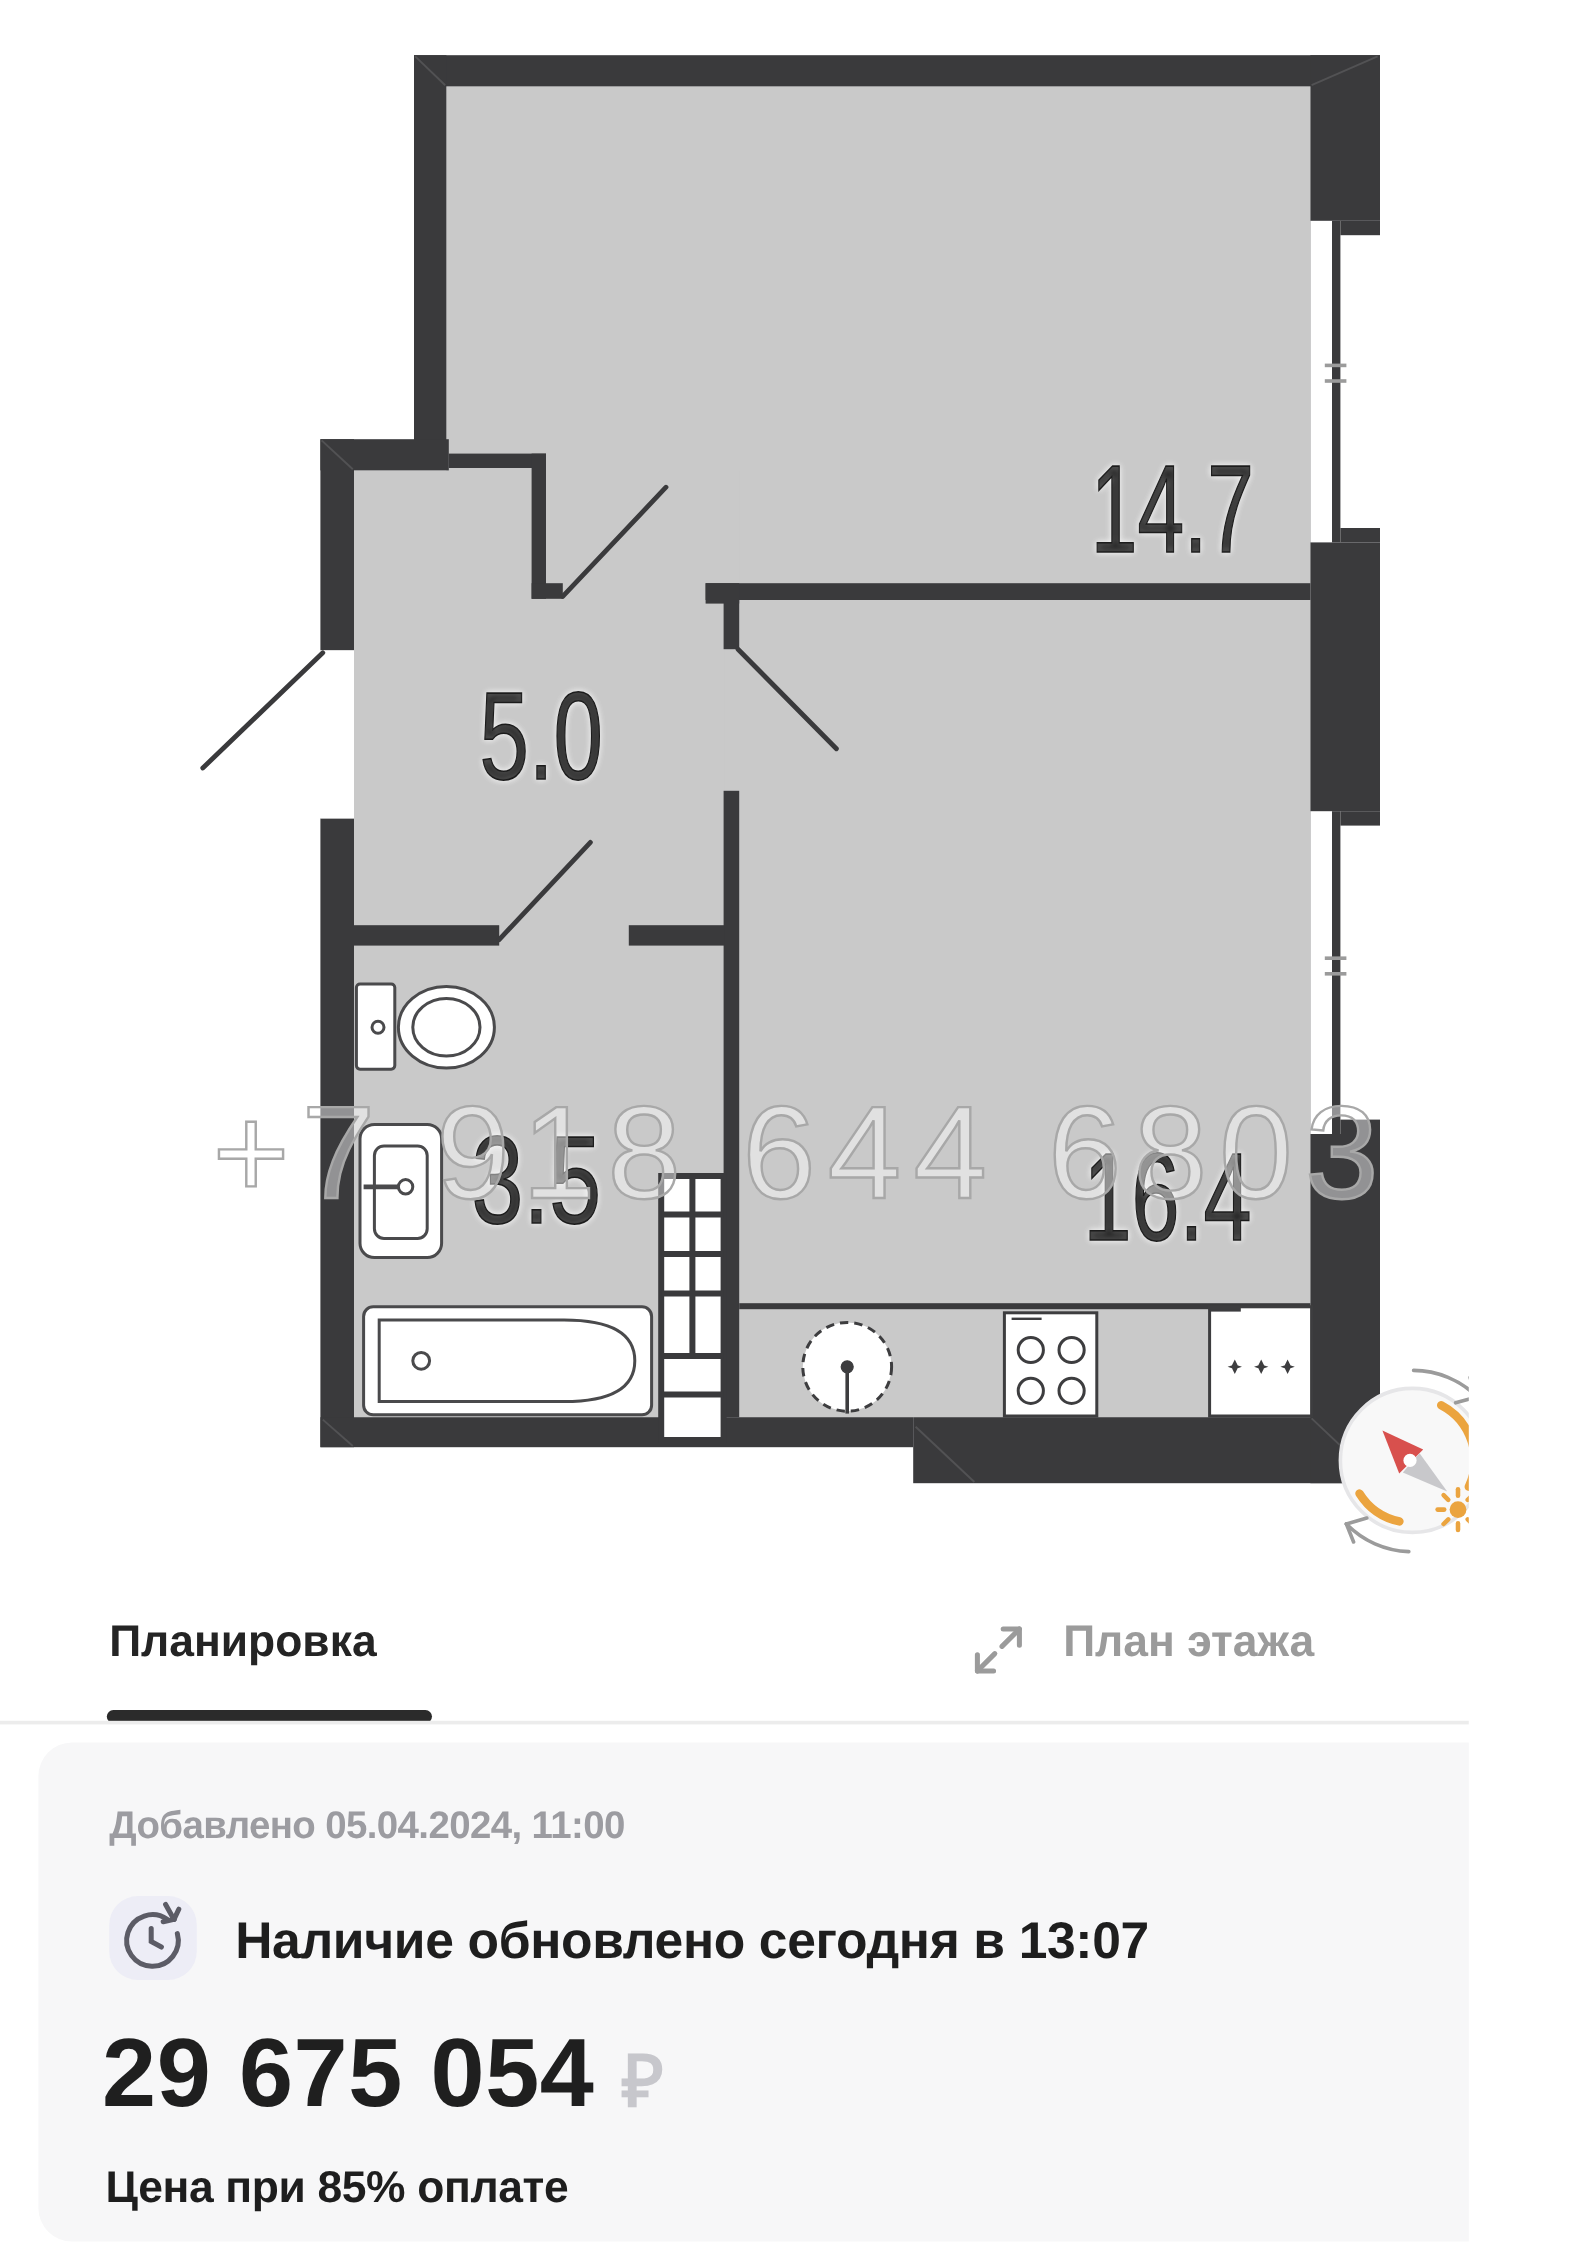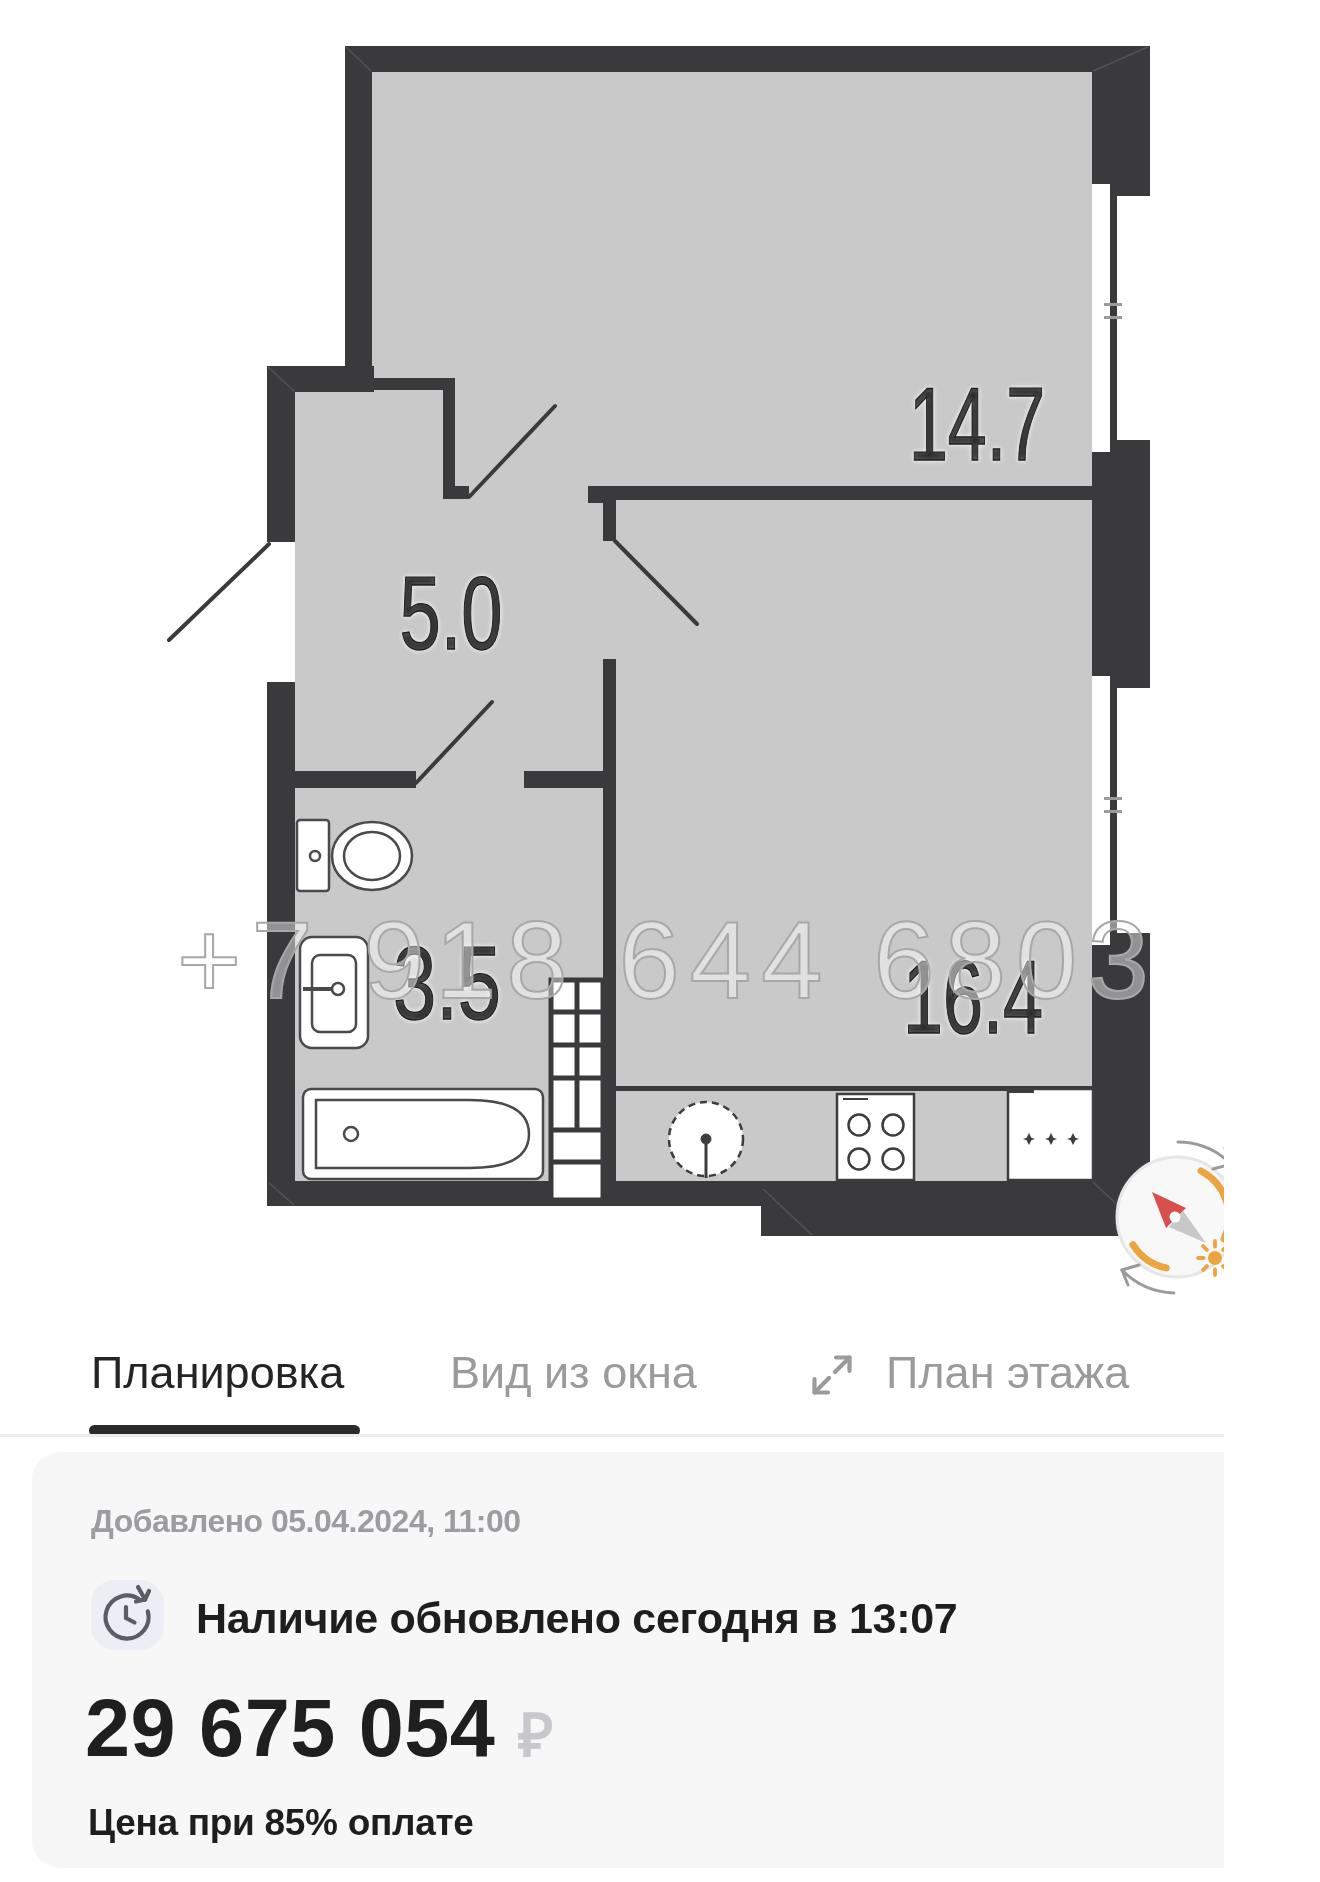--- a/index.html
+++ b/index.html
@@ -1,19 +1,19 @@
 <!DOCTYPE html>
 <html><head>
 <meta charset="utf-8">
 <style>
   html,body{margin:0;padding:0;background:#fff;}
   .page{position:relative;width:1224px;height:1882px;background:#fff;overflow:hidden;
         font-family:"Liberation Sans",sans-serif;}
   .plan{position:absolute;left:0;top:0;}
-  .tab{position:absolute;font-weight:400;font-size:45px;color:#9b9b9b;white-space:nowrap;}
+  .tab{position:absolute;font-weight:700;font-size:37px;color:#9b9b9b;white-space:nowrap;}
   .tab.active{color:#242424;}
   .tabline{position:absolute;left:89px;top:1425px;width:271px;height:11px;background:#2b2b2b;border-radius:6px;}
   .divider{position:absolute;left:0;top:1434px;width:1320px;height:3px;background:#ececec;}
   .card{position:absolute;left:32px;top:1452px;width:1256px;height:416px;background:#f7f7f8;border-radius:28px;}
   .added{position:absolute;left:91px;top:1503px;font-size:32px;letter-spacing:-0.5px;font-weight:600;color:#9c9ca1;white-space:nowrap;}
   .badge{position:absolute;left:91px;top:1580px;width:73px;height:70px;border-radius:24px;background:#ededf6;}
   .avail{position:absolute;left:196px;top:1594px;font-size:43px;letter-spacing:-0.3px;font-weight:700;color:#1e1e1e;white-space:nowrap;}
   .price{position:absolute;left:85px;top:1682px;font-size:81px;font-weight:700;color:#1f1f1f;letter-spacing:0.5px;white-space:nowrap;}
   .rub{font-size:60px;color:#c7c7cc;letter-spacing:0;}
   .caption{position:absolute;left:88px;top:1802px;font-size:37px;letter-spacing:-0.3px;font-weight:700;color:#1e1e1e;white-space:nowrap;}
@@ -200,21 +200,20 @@
       <path d="M1122,1270 L1128,1285"></path>
       <path d="M1122,1270 L1139,1265"></path>
     </g>
   </g>
 </svg>
 
 <div class="tab active" style="left:91px;top:1347px;">Планировка</div>
 
 <div class="tabline"></div>
 
-<div class="tab" style="left:450px;top:1347px;">Вид из окна</div>
 
 <svg style="position:absolute;left:810px;top:1353px;" width="44" height="44" viewBox="0 0 44 44">
   <g stroke="#9b9b9b" stroke-width="4.2" fill="none" stroke-linecap="round" stroke-linejoin="round">
     <path d="M26 4.5 H39.5 V18"></path>
     <path d="M39.5 4.5 L25 19"></path>
     <path d="M18 39.5 H4.5 V26"></path>
     <path d="M4.5 39.5 L19 25"></path>
   </g>
 </svg>
 

